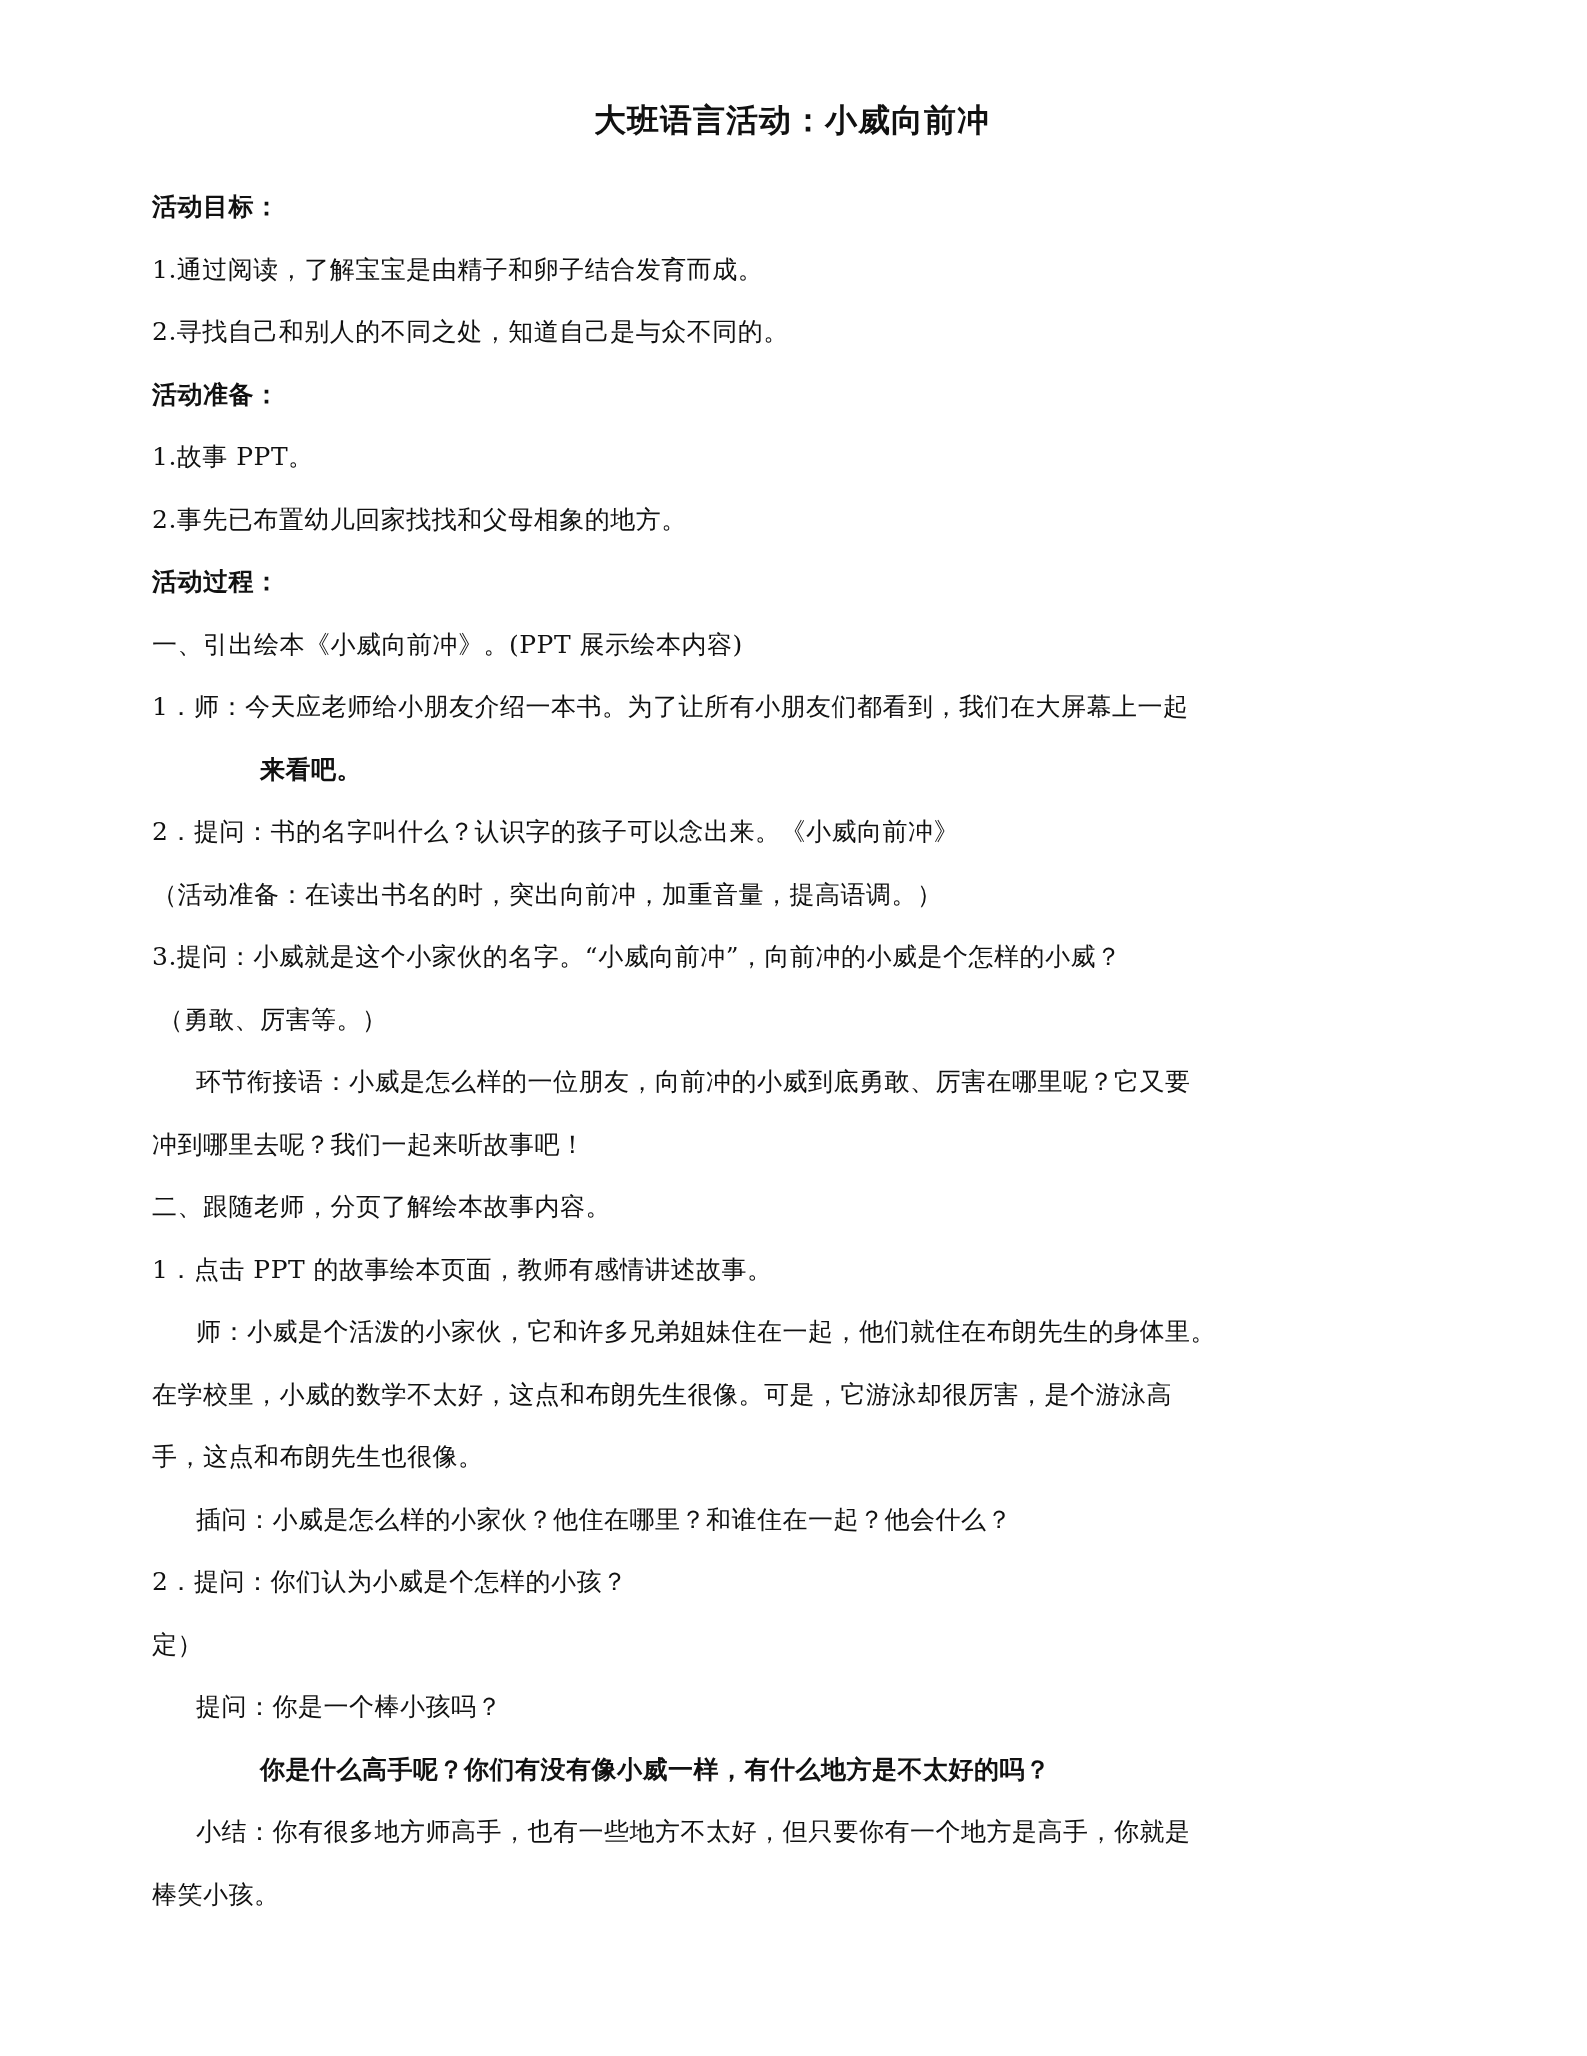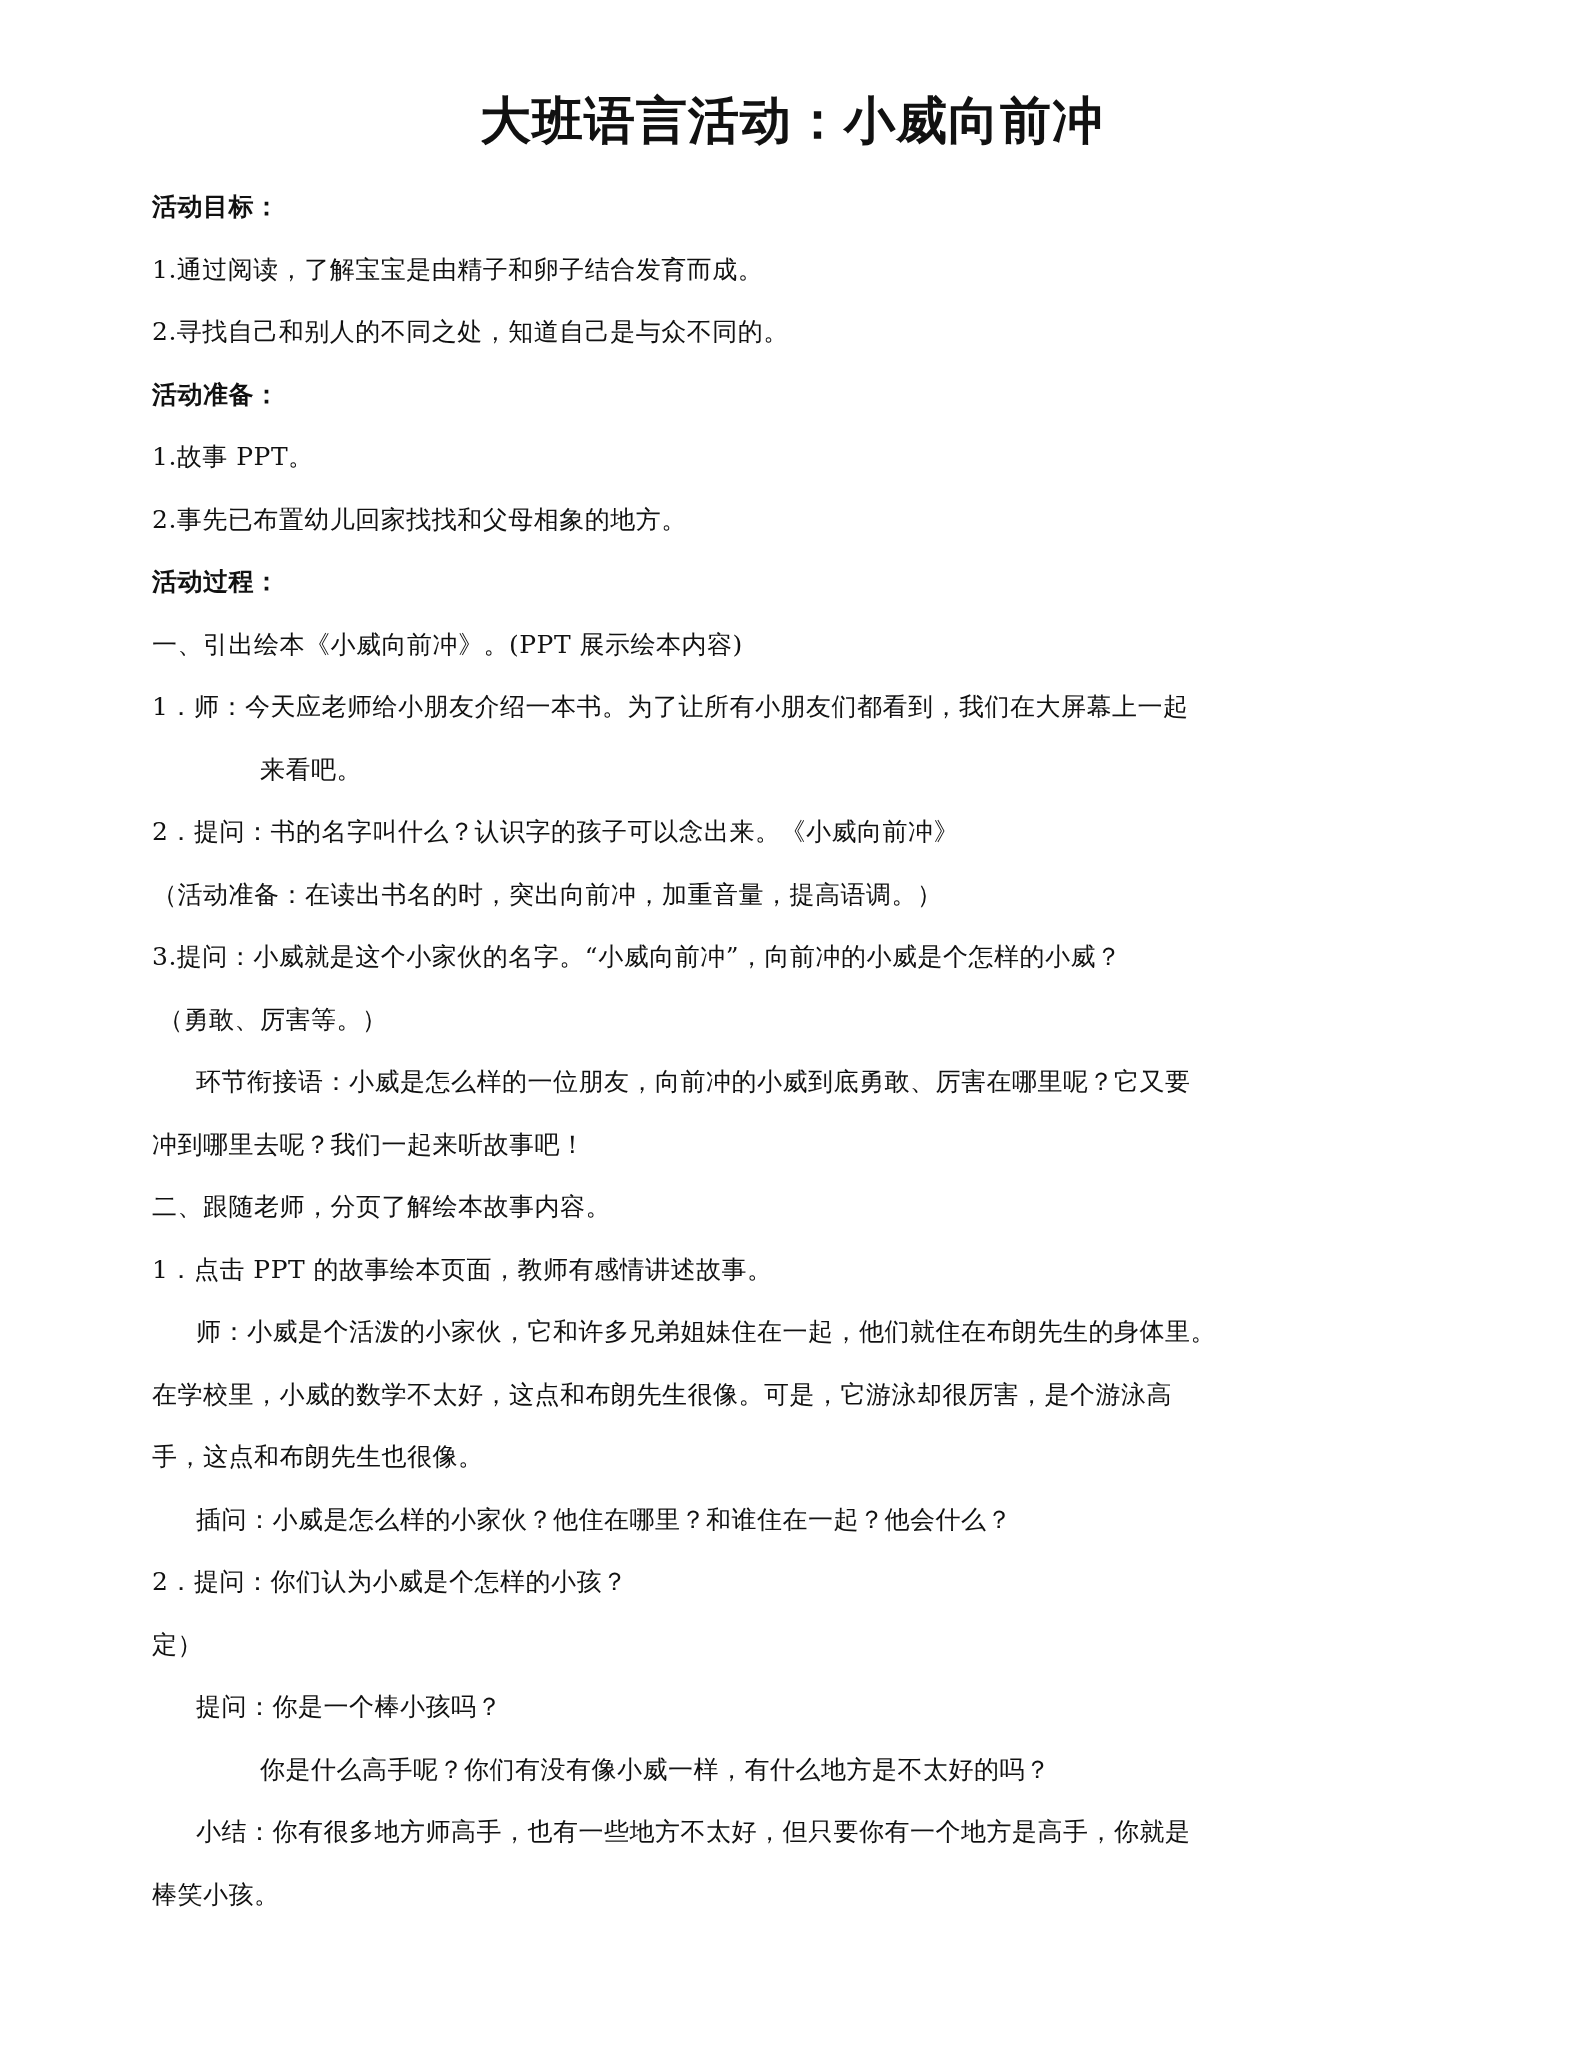--- a/index.html
+++ b/index.html
@@ -16,38 +16,38 @@
       color: #111111;
     }
     .page {
       position: absolute;
       left: 152px;
       top: 90px;
       width: 1280px;
     }
     .title {
       text-align: center;
-      font-size: 51px;
+      font-size: 32px;
       font-weight: bold;
       line-height: 60px;
       margin: 0 0 26px 0;
       letter-spacing: 1px;
     }
     .line {
       font-size: 25px;
       line-height: 62.5px;
       height: 62.5px;
       white-space: nowrap;
       letter-spacing: 0.5px;
     }
     .heading {
       font-weight: bold;
     }
     .indent1 { padding-left: 44px; }
-    .indent2 { padding-left: 108px; }
+    .indent2 { padding-left: 108px; font-weight: bold; }
     .indent-paren { padding-left: 6px; }
     .underline {
       text-underline-offset: 6px;
       text-decoration-thickness: 2px;
       text-align: center;
     }
   </style>
 </head>
 <body>
 

